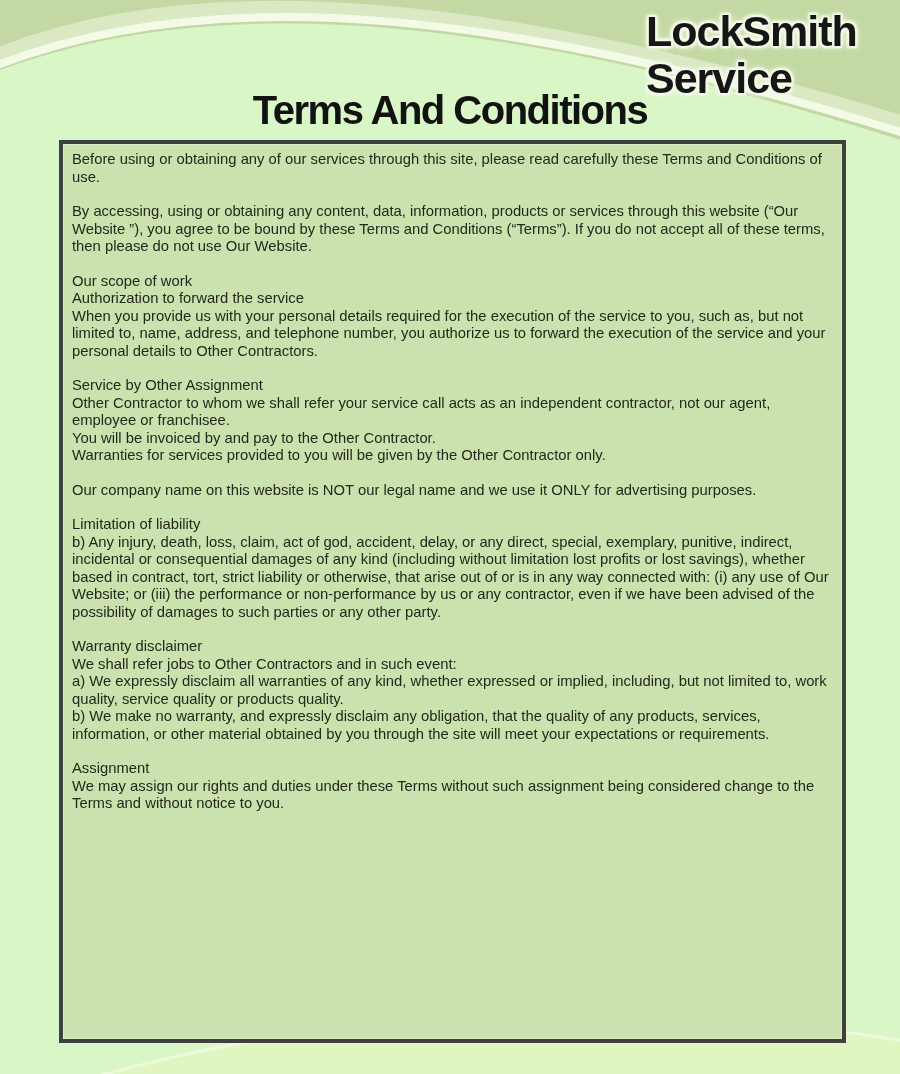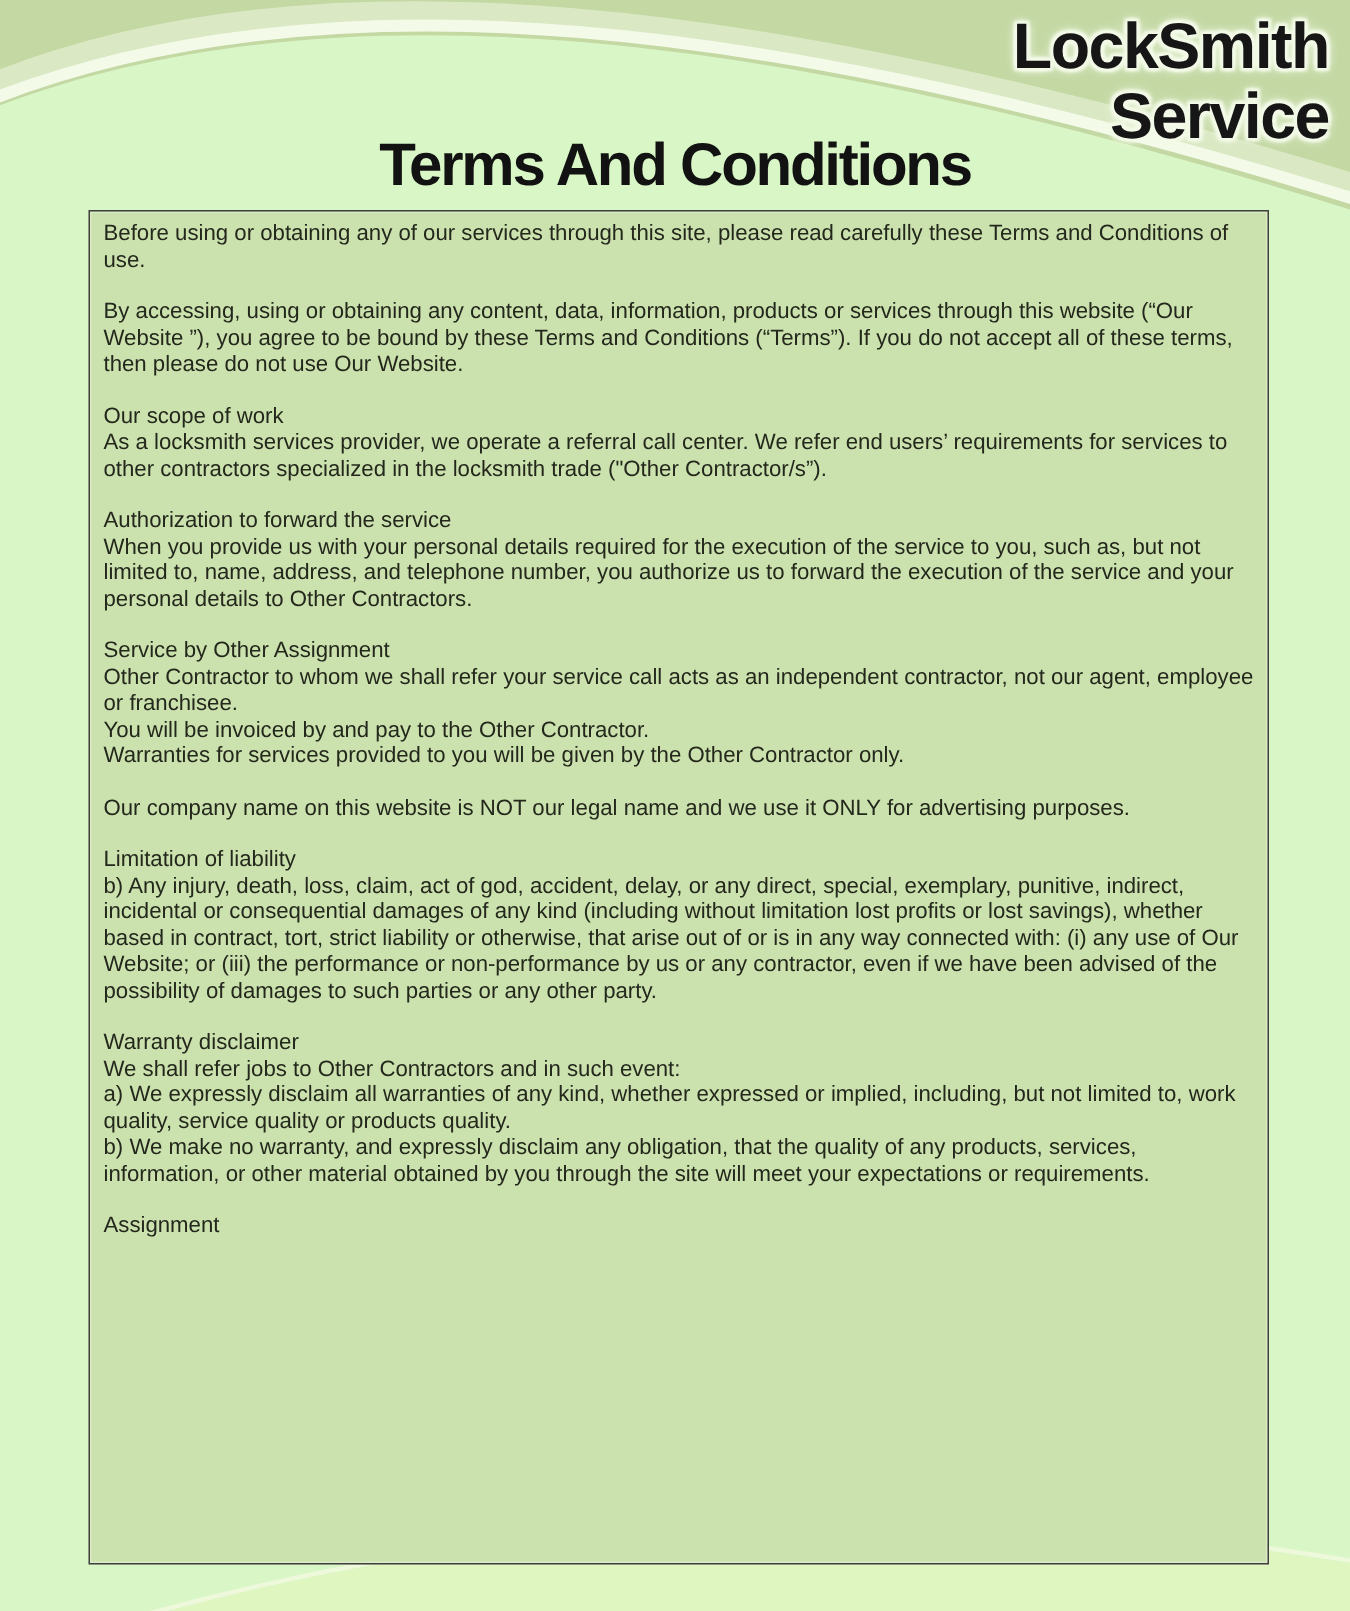--- a/index.html
+++ b/index.html
@@ -8,38 +8,38 @@
     background:#d9f6c6;
     font-family:"Liberation Sans", sans-serif;
   }
   
   .bg-top{position:absolute;top:0;left:0;width:900px;height:300px;z-index:0;}
   .bg-bottom{position:absolute;bottom:0;left:0;width:900px;height:100px;z-index:0;}
 
   
   .logo{
     position:absolute;top:8px;right:14px;width:240px;z-index:3;
-    text-align:right;color:#161616;font-weight:bold;
+    text-align:left;color:#161616;font-weight:bold;
     font-size:43px;line-height:47px;letter-spacing:-1px;
     text-shadow:
       0 0 3px #f3fae8, 0 0 6px #f3fae8, 0 0 9px #f3fae8,
       2px 2px 2px #f3fae8, -2px -2px 2px #f3fae8,
       2px -2px 2px #f3fae8, -2px 2px 2px #f3fae8;
   }
   
   .page-title{
     position:absolute;top:88px;left:0;width:900px;z-index:3;
     text-align:center;color:#121212;font-weight:bold;
     font-size:40px;line-height:44px;letter-spacing:-1.5px;
   }
   
   .panel{
     position:absolute;left:59px;top:140px;width:787px;height:903px;z-index:2;
     background:#cbe2ae;
-    border:1px solid #404040;
+    border:4px solid #404040;
     box-shadow:inset 0 0 0 1px rgba(255,255,255,0.30);
     box-sizing:border-box;
     padding:7px 9px;
     color:#24281c;
     font-size:14.8px;line-height:17.5px;
   }
   .para{margin:0 0 17px 0;white-space:pre-line;}
   .heading{margin:0;font-weight:normal;}
 </style>
 </head>
@@ -62,29 +62,29 @@
   <div>Service</div>
 </div>
 
 <div class="page-title">Terms And Conditions</div>
 
 <div class="panel">
   <div>
       <div class="para">Before using or obtaining any of our services through this site, please read carefully these Terms and Conditions of use.</div>
       <div class="para">By accessing, using or obtaining any content, data, information, products or services through this website (“Our Website ”), you agree to be bound by these Terms and Conditions (“Terms”). If you do not accept all of these terms, then please do not use Our Website.</div>
       <div class="heading">Our scope of work</div>
-      <div class="para">As a locksmith services provider, we operate a referral call center. We refer end users’ requirements for services to other contractors specialized in the locksmith trade ("Other Contractor/s”).</div>
       <div class="heading">Authorization to forward the service</div>
       <div class="para">When you provide us with your personal details required for the execution of the service to you, such as, but not limited to, name, address, and telephone number, you authorize us to forward the execution of the service and your personal details to Other Contractors.</div>
       <div class="heading">Service by Other Assignment</div>
       <div class="para">Other Contractor to whom we shall refer your service call acts as an independent contractor, not our agent, employee or franchisee.
 You will be invoiced by and pay to the Other Contractor.
 Warranties for services provided to you will be given by the Other Contractor only.</div>
       <div class="para">Our company name on this website is NOT our legal name and we use it ONLY for advertising purposes.</div>
       <div class="heading">Limitation of liability</div>
       <div class="para">b) Any injury, death, loss, claim, act of god, accident, delay, or any direct, special, exemplary, punitive, indirect, incidental or consequential damages of any kind (including without limitation lost profits or lost savings), whether based in contract, tort, strict liability or otherwise, that arise out of or is in any way connected with: (i) any use of Our Website; or (iii) the performance or non-performance by us or any contractor, even if we have been advised of the possibility of damages to such parties or any other party.</div>
       <div class="heading">Warranty disclaimer</div>
       <div class="para">We shall refer jobs to Other Contractors and in such event:
 a) We expressly disclaim all warranties of any kind, whether expressed or implied, including, but not limited to, work quality, service quality or products quality.
 b) We make no warranty, and expressly disclaim any obligation, that the quality of any products, services, information, or other material obtained by you through the site will meet your expectations or requirements.</div>
       <div class="heading">Assignment</div>
+      <div class="para">We may assign our rights and duties under these Terms without such assignment being considered change to the Terms and without notice to you.</div>
     </div>
 </div>
 
 </body></html>

